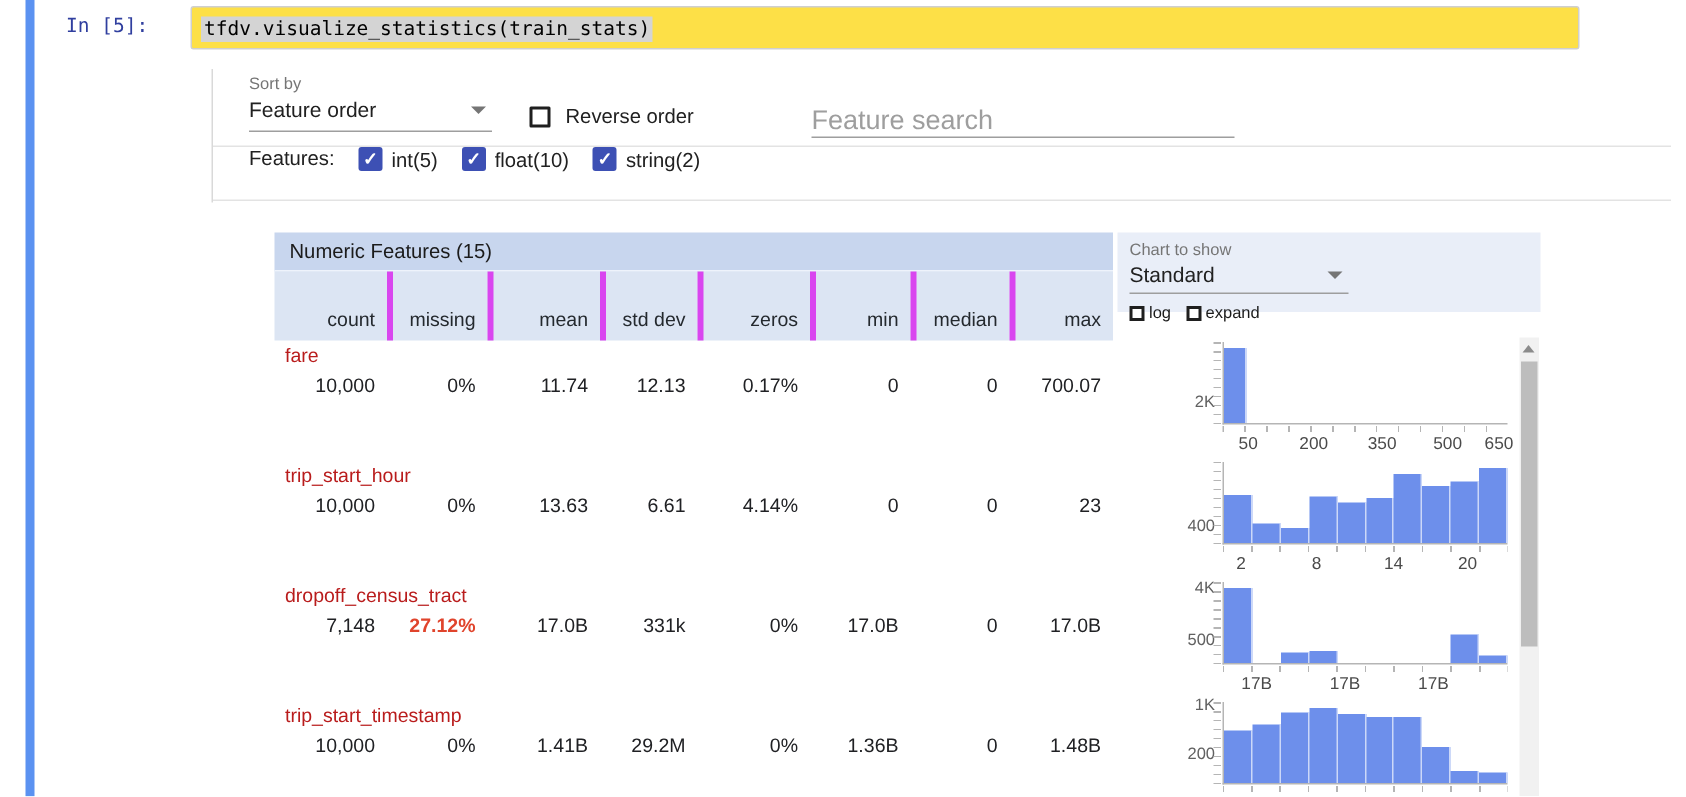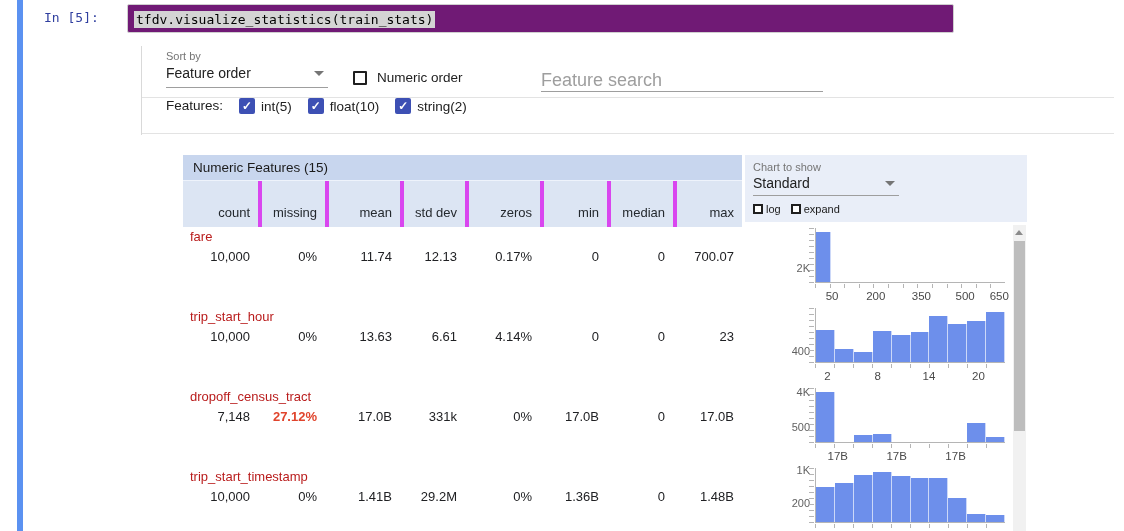--- a/index.html
+++ b/index.html
@@ -5,22 +5,22 @@
   * { margin:0; padding:0; box-sizing:border-box; }
   html,body { background:#fff; }
   .stage {
     position:relative; width:1124px; height:531px; background:#fff;
     font-family:"Liberation Sans", sans-serif; color:#212121; overflow:hidden;
   }
   
   .cell-bar { position:absolute; left:17px; top:0; width:6px; height:531px; background:#5b92f1; }
   .prompt { position:absolute; left:44px; top:10px; font-family:"DejaVu Sans Mono", monospace;
             font-size:13px; color:#303f9f; }
-  .input-box { position:absolute; left:127px; top:4px; width:827px; height:29px;
-               background:#701a75; border:1px solid #cfcfcf; border-radius:2px; padding:5px 6px; }
+  .input-box { position:absolute; left:127px; top:4px; width:926px; height:29px;
+               background:#fde047; border:1px solid #cfcfcf; border-radius:2px; padding:5px 6px; }
   .code { font-family:"DejaVu Sans Mono", monospace; font-size:13px; color:#000;
           background:#d4d4d4; padding:1px 2px; }
   
   .controls { position:absolute; left:141px; top:46px; width:973px; height:89px;
               border-left:1px solid #d9d9d9; }
   .sort-row { position:relative; height:52px; border-bottom:1px solid #e3e3e3; }
   .features-row { position:relative; height:36px; border-bottom:1px solid #e3e3e3;
                   display:flex; align-items:flex-start; padding-left:24px; font-size:13.5px; }
   .sortby { position:absolute; left:24px; top:4px; width:186px; }
   .ctl-label { font-size:11px; color:#757575; }
@@ -47,21 +47,21 @@
   .th { background:#dce5f3; display:flex; align-items:flex-end; justify-content:flex-end;
         padding:0 8px 7px 0; font-size:13px; color:#24292e; }
   .th + .th { border-left:4px solid #d946ef; }
   .tbody { position:absolute; left:183px; top:227px; width:559px; }
   .trow { height:80px; }
   .tname { height:20px; line-height:20px; padding-left:7px; font-size:13px; color:#b91c1c; }
   .tvals { height:20px; }
   .td { text-align:right; padding-right:8px; line-height:20px; font-size:13px; color:#202124; }
   .td.alert { color:#e0442c; font-weight:bold; }
   
-  .chart-panel { position:absolute; left:745px; top:155px; width:282px; height:67px; background:#e9eef8; }
+  .chart-panel { position:absolute; left:745px; top:155px; width:282px; height:53px; background:#e9eef8; }
   .chart-panel .ctl-label { padding:6px 0 0 8px; }
   .chart-panel .select { margin:2px 0 0 8px; width:146px; padding-bottom:4px; }
   .small-cbs { display:flex; gap:10px; margin:7px 0 0 8px; }
   .small-cb { display:flex; align-items:center; gap:3px; font-size:11px; color:#1b1b1b; cursor:pointer; }
   .cb-mini { width:10px; height:10px; border:2px solid #1f1f1f; background:#fff; }
   
   .hist { position:absolute; left:750px; width:258px; height:88px; }
   .plot { position:absolute; left:65px; top:0; width:190px; height:55px;
           border-left:1px solid #b5b5b5; border-bottom:1px solid #b5b5b5; }
   .bars { position:absolute; left:0; bottom:0; width:100%; height:100%;
@@ -95,21 +95,21 @@
     <div class="sort-row">
       <div class="sortby">
         <div class="ctl-label">Sort by</div>
         <div class="select">
           <span>Feature order</span>
           <span class="tri-down"></span>
         </div>
       </div>
       <div class="reverse">
         <span class="cb-empty"></span>
-        <span>Numeric order</span>
+        <span>Reverse order</span>
       </div>
       <div class="search">
         <span>Feature search</span>
       </div>
     </div>
     <div class="features-row">
       <span>Features:</span>
       <div class="filters" id="feature-filters">
           <span class="filter">
             <span class="cb-on">✓</span>

